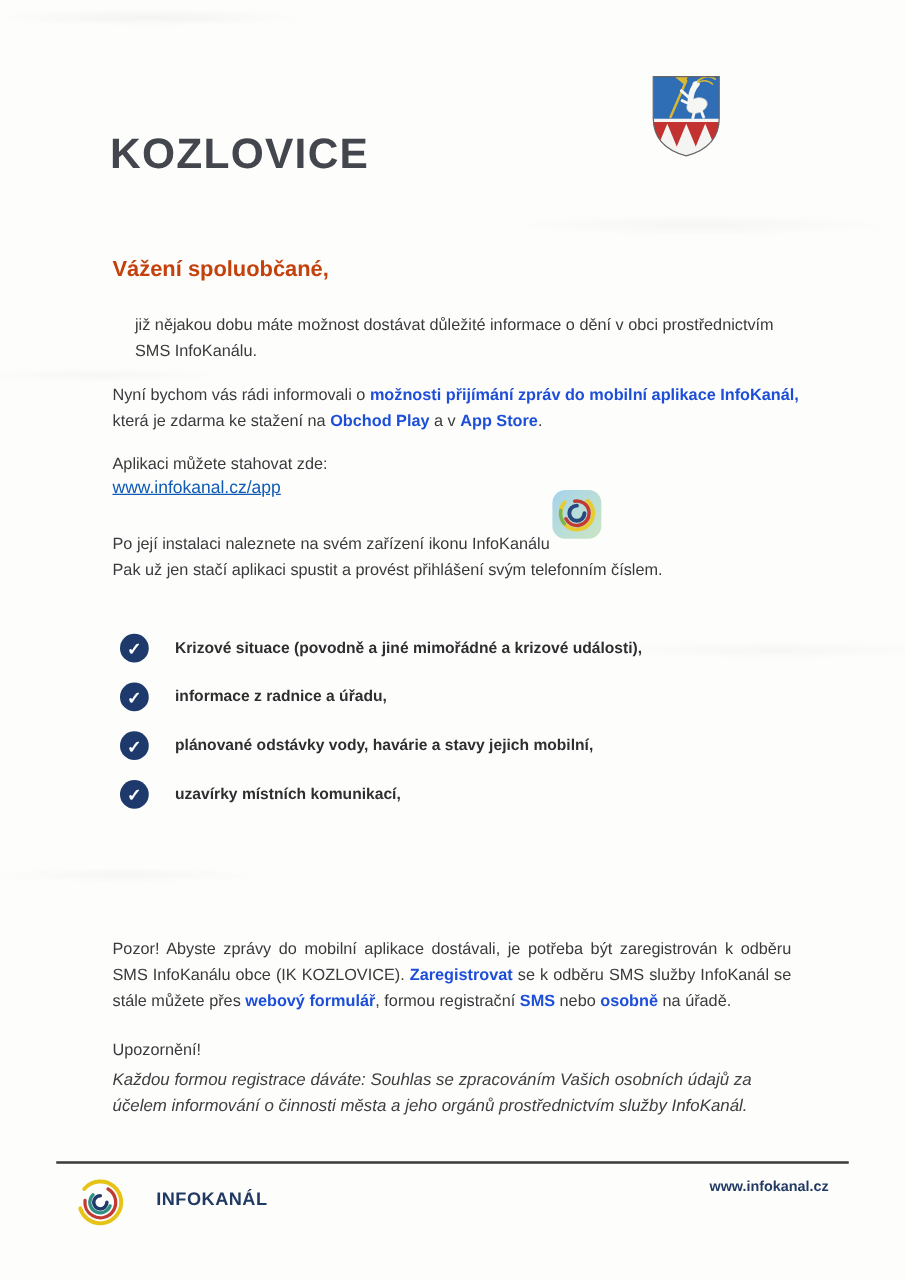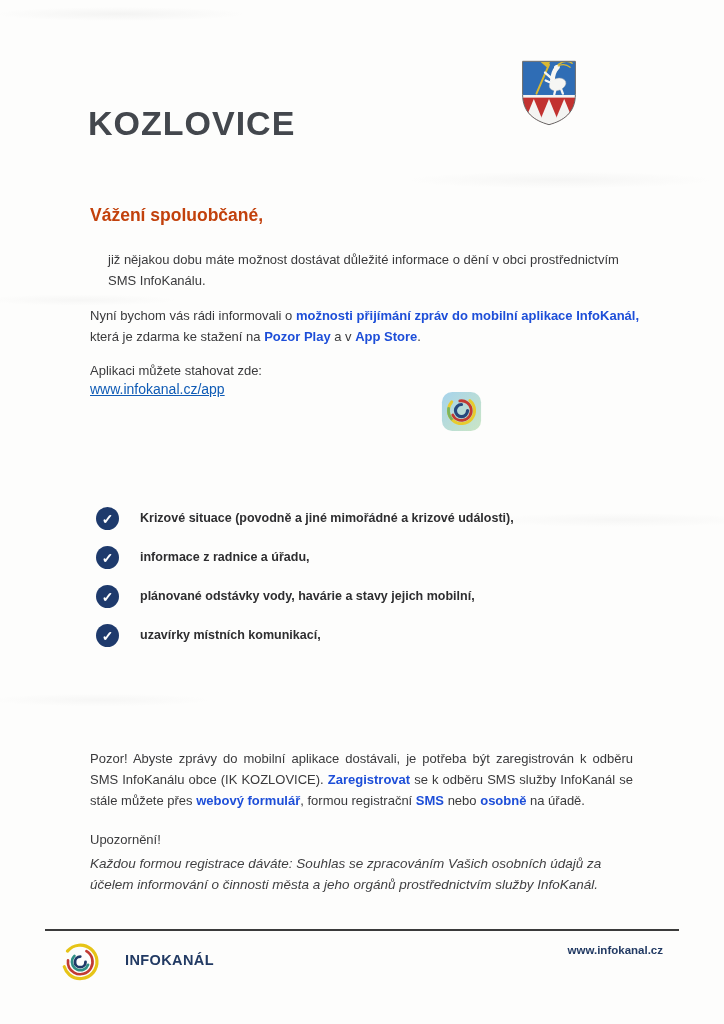--- a/index.html
+++ b/index.html
@@ -110,39 +110,43 @@
       <path d="M 60,50 L 58,58" stroke="#f6f6f4" stroke-width="3.5" stroke-linecap="round"></path>
       <path d="M 68,49 L 71,57" stroke="#f6f6f4" stroke-width="3.5" stroke-linecap="round"></path>
     </g>
     <path d="M10,8 H90 V58 C90,86 72,98 50,104 C28,98 10,86 10,58 Z" fill="none" stroke="#666" stroke-width="1.5"></path>
   </svg>
 
   <div class="abs salutation">Vážení spoluobčané,</div>
 
   <div class="abs body-text p-intro">již nějakou dobu máte možnost dostávat důležité informace o dění v obci prostřednictvím SMS InfoKanálu.</div>
 
-  <div class="abs body-text p-app"><span>Nyní bychom vás rádi informovali o </span><span class="b">možnosti přijímání zpráv do mobilní aplikace InfoKanál,</span><span> která je zdarma ke stažení na </span><span class="b">Pozor Play</span><span> a v </span><span class="b">App Store</span><span>.</span></div>
+  <div class="abs body-text p-app"><span>Nyní bychom vás rádi informovali o </span><span class="b">možnosti přijímání zpráv do mobilní aplikace InfoKanál,</span><span> která je zdarma ke stažení na </span><span class="b">Obchod Play</span><span> a v </span><span class="b">App Store</span><span>.</span></div>
 
   <div class="abs body-text dl-label">Aplikaci můžete stahovat zde:</div>
   <a class="abs dl-link">www.infokanal.cz/app</a>
 
   <svg class="abs app-icon" viewBox="0 0 44 44">
     <defs>
       <linearGradient id="appbg" x1="0" y1="0" x2="1" y2="1">
         <stop offset="0" stop-color="#a6d3ec"></stop>
         <stop offset="1" stop-color="#cbe6c4"></stop>
       </linearGradient>
     </defs>
     <rect x="1" y="1" width="42" height="42" rx="11" fill="url(#appbg)"></rect>
     <circle cx="22" cy="21" r="14" fill="none" stroke="#e8cb2e" stroke-width="3.2" stroke-linecap="round" stroke-dasharray="66 22" transform="rotate(-50 22 21)"></circle>
     <circle cx="22" cy="21" r="14" fill="none" stroke="#7ab55c" stroke-width="3" stroke-linecap="round" stroke-dasharray="12 76" transform="rotate(140 22 21)"></circle>
     <circle cx="22" cy="21" r="10.5" fill="none" stroke="#c23b33" stroke-width="3" stroke-linecap="round" stroke-dasharray="46 20" transform="rotate(-100 22 21)"></circle>
     <path d="M 28.5,21 a 6.5,6.5 0 1 1 -6.5,-6.5" fill="none" stroke="#27497e" stroke-width="3.4" stroke-linecap="round"></path>
   </svg>
 
+  <div class="abs body-text p-install">
+    <div>Po její instalaci naleznete na svém zařízení ikonu InfoKanálu</div>
+    <div>Pak už jen stačí aplikaci spustit a provést přihlášení svým telefonním číslem.</div>
+  </div>
 
 
   <div class="abs bullet-list">
     <div class="bullet-row">
       <div class="check-circle">
           <span>✓</span>
         </div>
       <div class="bullet-text">Krizové situace (povodně a jiné mimořádné a krizové události),</div>
     </div>
     <div class="bullet-row">

